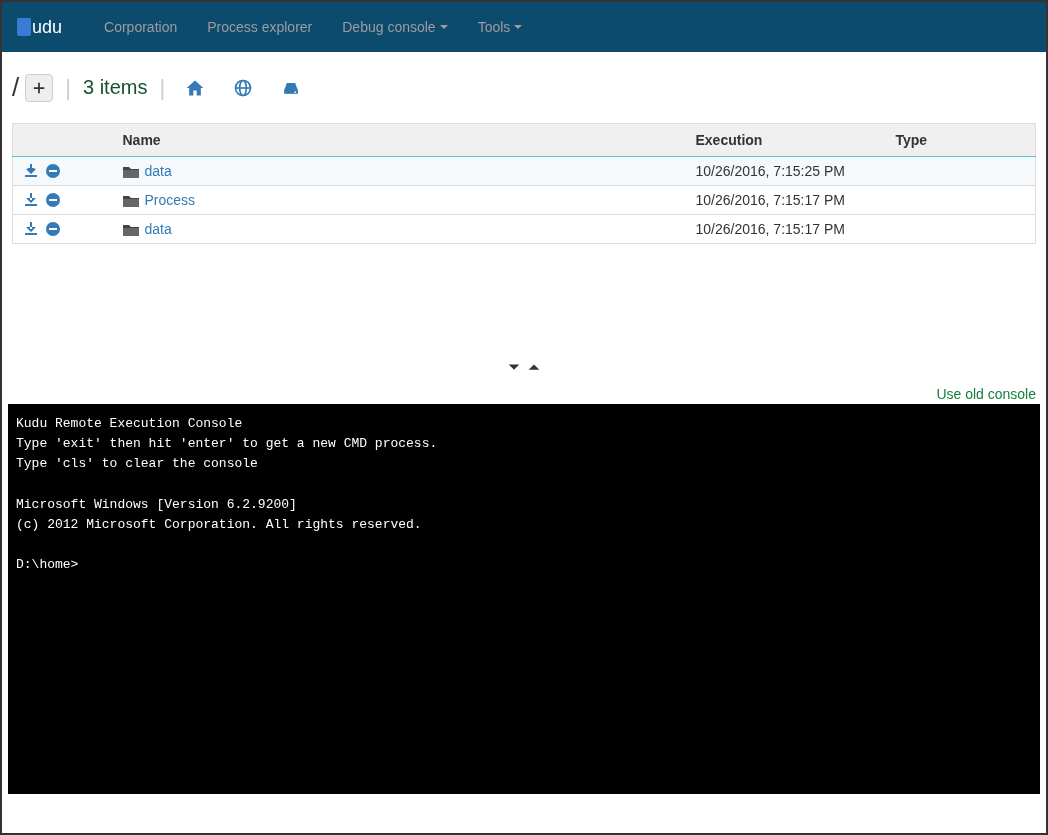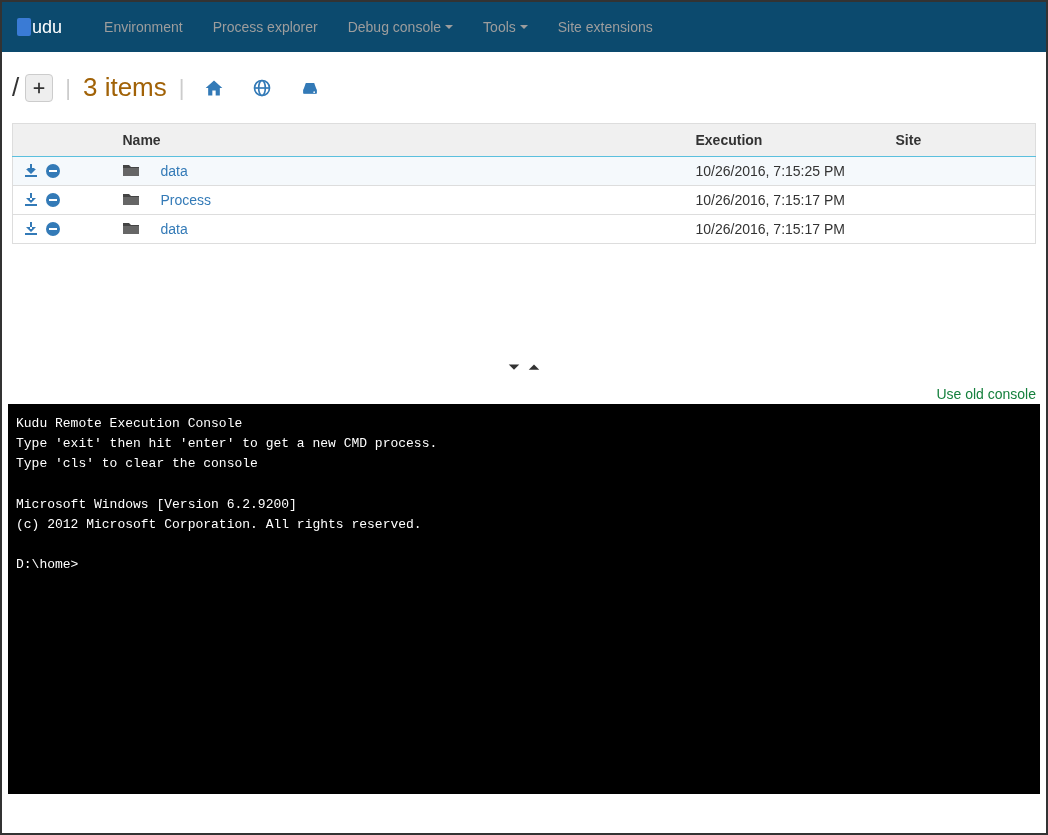--- a/index.html
+++ b/index.html
@@ -84,22 +84,22 @@
       align-items: center;
       justify-content: center;
       color: #333;
     }
     .separator {
       color: #ccc;
       margin: 0 12px;
       font-size: 22px;
     }
     .items-count {
-      font-size: 26px;
-      color: #a16207;
+      font-size: 20px;
+      color: #14532d;
     }
     .header-icons {
       display: flex;
       align-items: center;
       gap: 28px;
       margin-left: 8px;
     }
     .header-icon {
       color: #337ab7;
       cursor: pointer;
@@ -138,22 +138,22 @@
       display: flex;
       gap: 6px;
       align-items: center;
       color: #337ab7;
     }
     .action-icons span {
       cursor: pointer;
     }
     .folder-link {
       display: flex;
-      align-items: flex-start;
-      gap: 22px;
+      align-items: flex-end;
+      gap: 6px;
     }
     .folder-link a {
       color: #337ab7;
       text-decoration: none;
     }
     .folder-icon {
       color: #444;
     }
     
     .resize-bar {
@@ -197,43 +197,38 @@
 <body>
 
 <nav class="navbar">
   <div class="navbar-brand">
     <span class="k-icon"></span>
       <span>udu</span>
   </div>
   <ul class="navbar-nav">
     <li>
         <a href="#">
-          <span>Environment</span>
+          <span>Corporation</span>
         </a>
       </li>
     <li>
         <a href="#">
           <span>Process explorer</span>
         </a>
       </li>
     <li>
         <a href="#">
           <span>Debug console</span>
           <span class="caret"></span>
         </a>
       </li>
     <li>
         <a href="#">
           <span>Tools</span>
           <span class="caret"></span>
-        </a>
-      </li>
-    <li>
-        <a href="#">
-          <span>Site extensions</span>
         </a>
       </li>
   </ul>
 </nav>
 
 <div class="header-bar">
   <span class="breadcrumb-root">/</span>
   <button class="add-btn">
     <svg width="14" height="14" viewBox="0 0 16 16">
         <path fill="#333" d="M7 2h2v5h5v2H9v5H7V9H2V7h5z"></path>
@@ -264,21 +259,21 @@
     </span>
   </div>
 </div>
 
 <table class="file-table">
   <thead>
     <tr>
       <th class="col-actions"></th>
       <th class="col-name">Name</th>
       <th class="col-modified">Execution</th>
-      <th class="col-size">Site</th>
+      <th class="col-size">Type</th>
     </tr>
   </thead>
   <tbody>
     <tr>
       <td>
         <div class="action-icons">
           <span>
               <svg width="16" height="16" viewBox="0 0 16 16">
                 <path fill="#337ab7" d="M8 1v8L4 5h8L8 9zM2 12h12v2H2z"></path>
                 <path fill="#337ab7" d="M7 1h2v7H7z M3 6l5 5 5-5H3z"></path>

